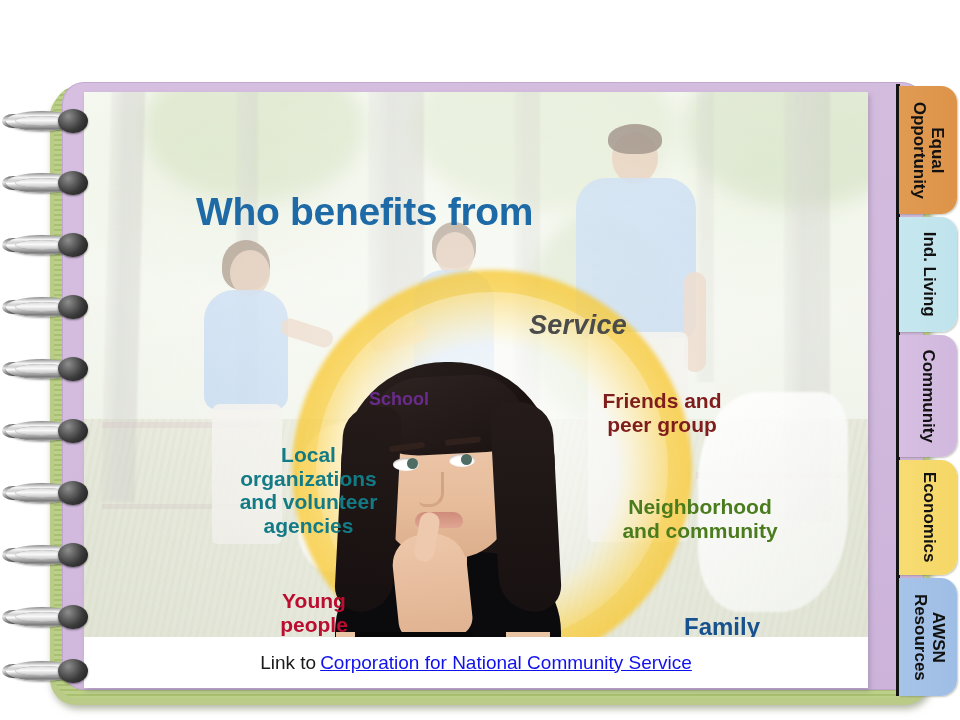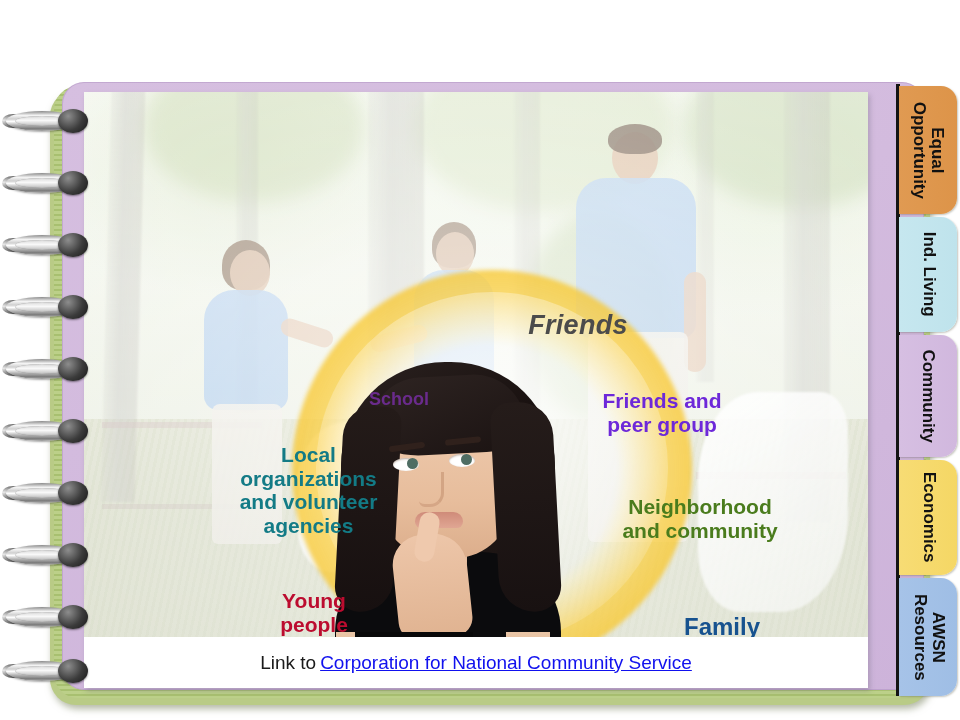--- a/index.html
+++ b/index.html
@@ -287,21 +287,21 @@
     font-weight: bold;
     line-height: 1.12;
     text-align: center;
     white-space: pre-line;
   }
   .label.italic { font-style: italic; font-weight: bold; }
 
   .lbl-economy   { left: 404px; top: 218px; width: 180px; font-size: 27px; color: #4b4b4b; letter-spacing: .3px; }
   .lbl-school    { left: 250px; top: 297px; width: 130px; font-size: 18px; color: #6a2b8c; }
   .lbl-locals    { left: 122px; top: 351px; width: 205px; font-size: 21px; color: #137b86; }
-  .lbl-friends   { left: 478px; top: 297px; width: 200px; font-size: 21px; color: #6d28d9; }
+  .lbl-friends   { left: 478px; top: 297px; width: 200px; font-size: 21px; color: #7f1d1d; }
   .lbl-neighbor  { left: 506px; top: 403px; width: 220px; font-size: 21px; color: #4a7c1d; }
   .lbl-young     { left: 160px; top: 497px; width: 140px; font-size: 21px; color: #bc0c2f; }
   .lbl-family    { left: 578px; top: 522px; width: 120px; font-size: 24px; color: #17528f; }
 
   
   .headline { position: absolute; left: 112px; top: 100px; }
   .headline .l1 {
     font-size: 39px; font-weight: bold; color: #1e6aa6; letter-spacing: -.3px;
     line-height: 1.0;
   }
@@ -483,23 +483,24 @@
         <div class="w-eye r"></div>
         <div class="w-pupil l"></div>
         <div class="w-pupil r"></div>
         <div class="w-nose"></div>
         <div class="w-lip"></div>
         <div class="w-hand"></div>
         <div class="w-finger"></div>
       </div>
 
       <div class="headline">
-      </div>
-
-      <div class="label italic lbl-economy">Friends</div>
+        <div class="l1">Who benefits from</div>
+      </div>
+
+      <div class="label italic lbl-economy">Service</div>
       <div class="label lbl-school">School</div>
       <div class="label lbl-locals">Local
 organizations
 and volunteer
 agencies</div>
       <div class="label lbl-friends">Friends and
 peer group</div>
       <div class="label lbl-neighbor">Neighborhood
 and community</div>
       <div class="label lbl-young">Young

